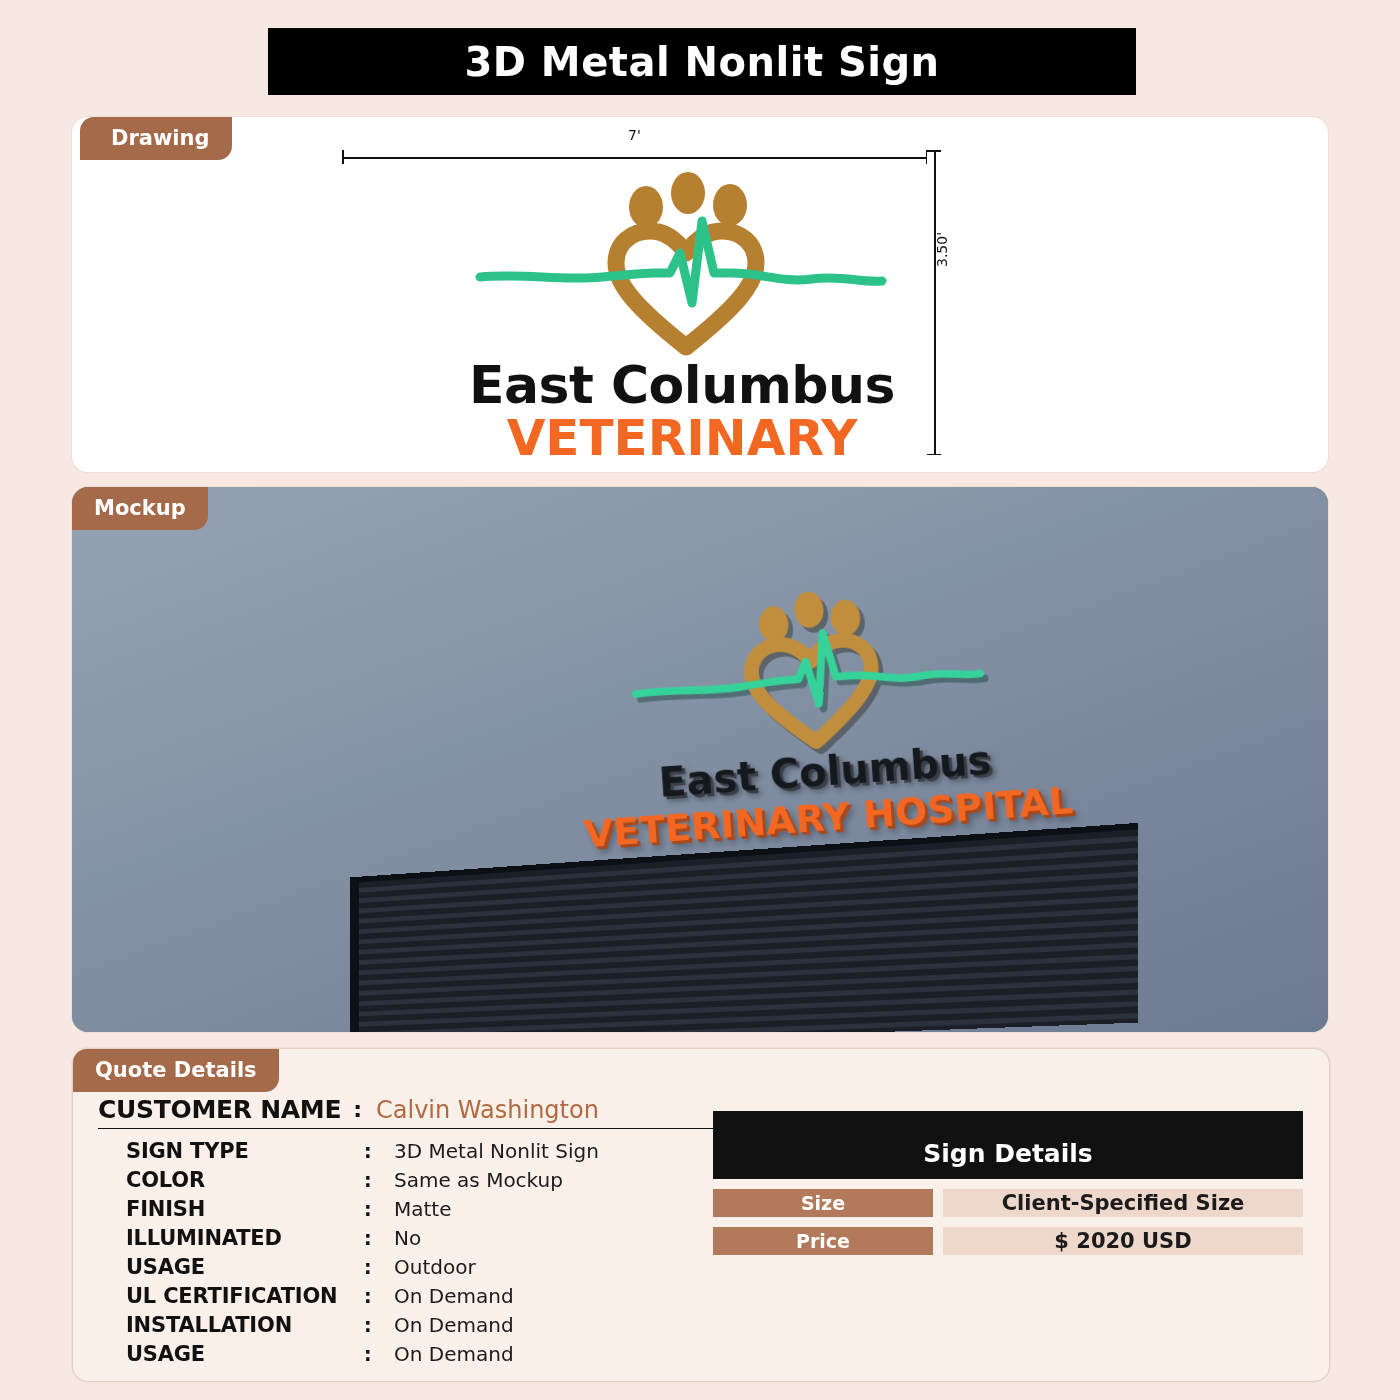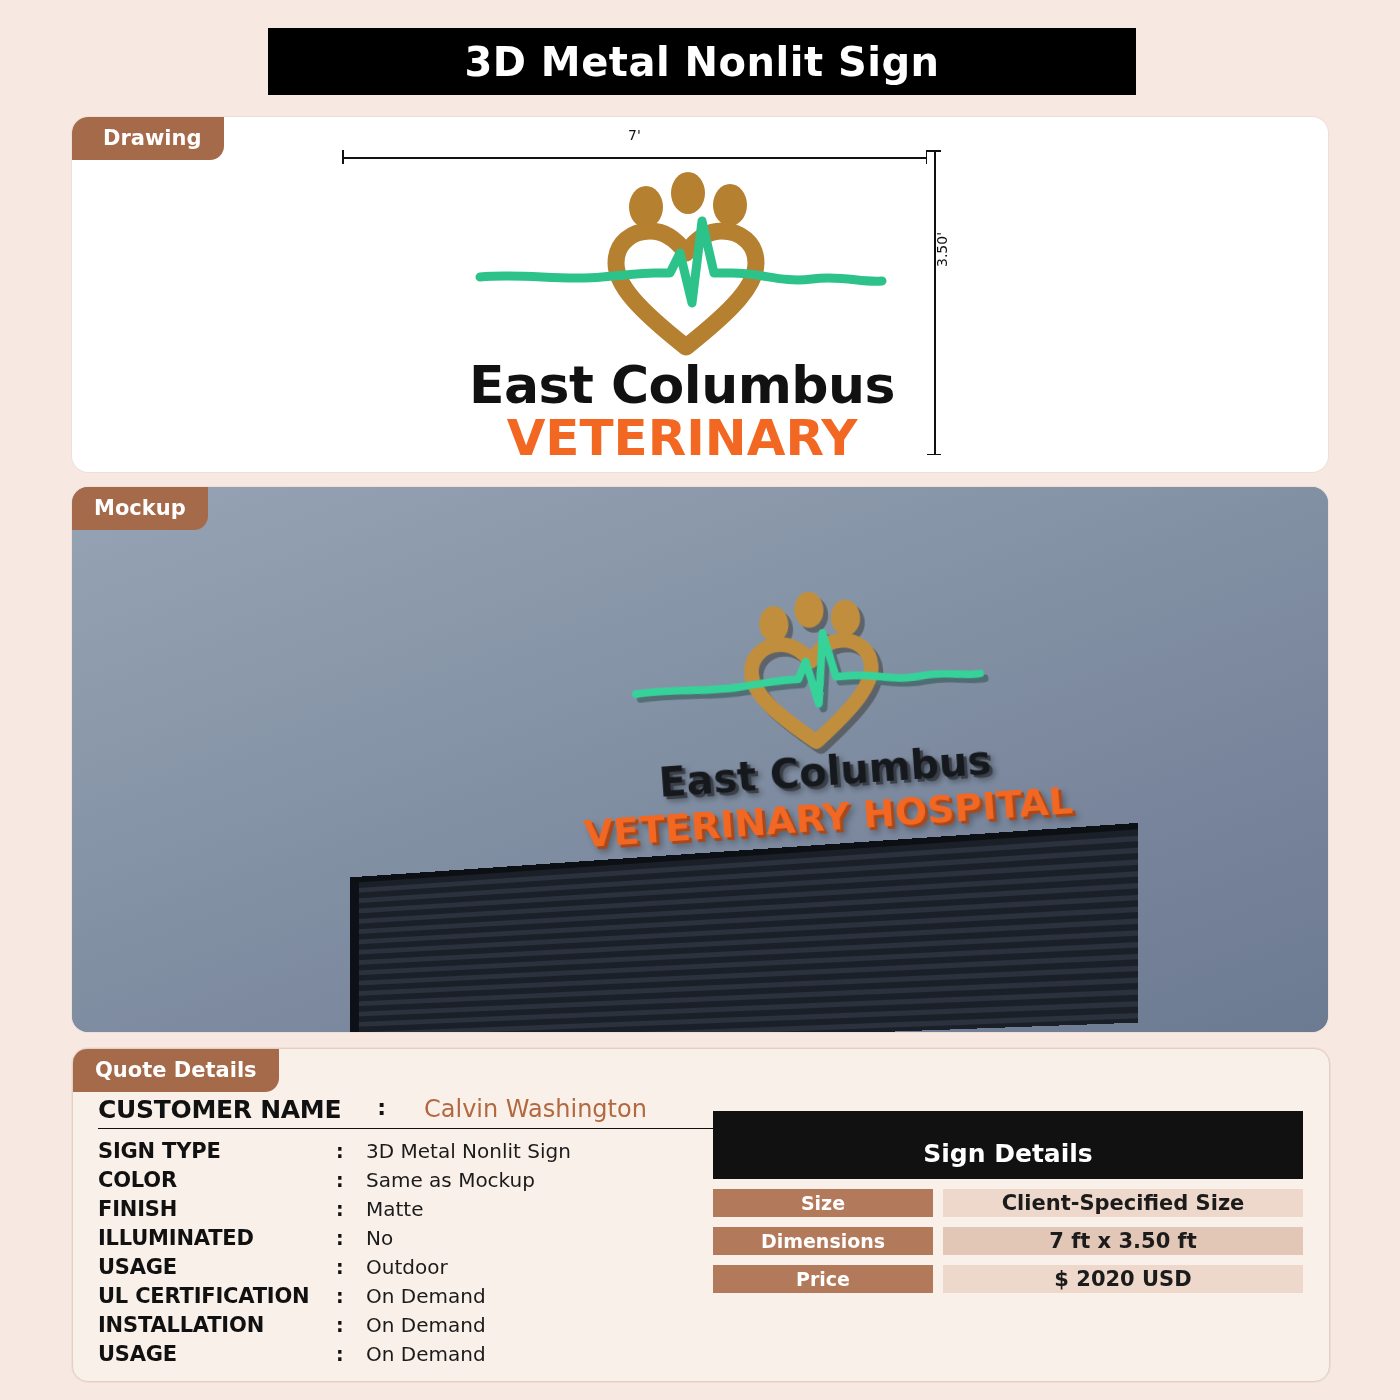--- a/index.html
+++ b/index.html
@@ -234,24 +234,23 @@
     background: #faf0ea;
     border-radius: 16px;
     border: 1px solid #e5cfc2;
   }
   .customer-row {
     position: absolute;
     left: 25px;
     top: 46px;
     width: 620px;
     display: flex;
-    align-items: flex-start;
+    align-items: center;
     border-bottom: 1.5px solid #111;
     padding-bottom: 4px;
-    gap: 24px;
   }
   .customer-label {
     font-size: 25px;
     font-weight: bold;
     color: #111;
     letter-spacing: -0.3px;
   }
   .customer-colon {
     font-size: 22px;
     font-weight: bold;
@@ -265,20 +264,21 @@
   .spec-list {
     position: absolute;
     left: 25px;
     top: 90px;
     width: 620px;
   }
   .spec-row {
     display: flex;
     align-items: baseline;
     height: 29px;
+    margin-left: 28px;
   }
   .spec-key {
     width: 238px;
     font-size: 21px;
     font-weight: bold;
     color: #111;
     letter-spacing: -0.2px;
   }
   .spec-colon {
     width: 30px;
@@ -334,21 +334,21 @@
   .sd-row.alt .sd-cell-val { background: #e3c7b6; }
 </style>
 </head>
 <body>
 
 <div class="title-bar">
   <div class="title-text">3D Metal Nonlit Sign</div>
 </div>
 
 <div class="panel" id="drawing-panel">
-  <div class="panel-tab" style="left:0;top:0;padding-left:31px;">Drawing</div>
+  <div class="panel-tab" style="left:8px;top:0;padding-left:31px;">Drawing</div>
 
   <div id="drawing-inner">
 
     <div class="dim-top">
       <div class="line"></div>
         <div class="cap-l"></div>
         <div class="cap-r"></div>
     </div>
     <div class="dim-top-label">7'</div>
 
@@ -453,22 +453,18 @@
       <span class="spec-val">On Demand</span>
     </div>
   </div>
 
   <div class="sd-table">
     <div class="sd-head">Sign Details</div>
     <div class="sd-row">
       <div class="sd-cell-key">Size</div>
       <div class="sd-cell-val">Client-Specified Size</div>
     </div>
-    <div class="sd-row alt">
-      <div class="sd-cell-key">Dimensions</div>
-      <div class="sd-cell-val">7 ft x 3.50 ft</div>
-    </div>
     <div class="sd-row">
       <div class="sd-cell-key">Price</div>
       <div class="sd-cell-val">$ 2020 USD</div>
     </div>
   </div>
 </div>
 
 </body></html>

